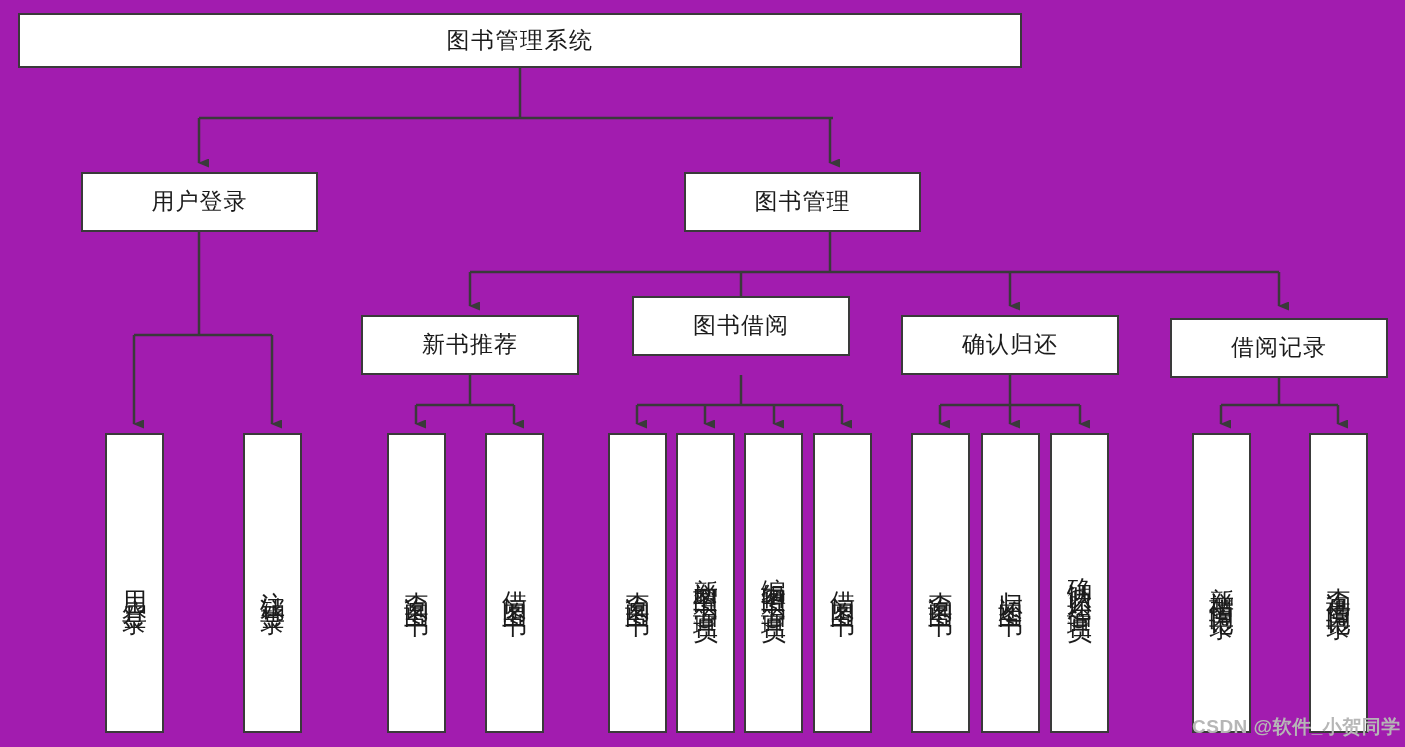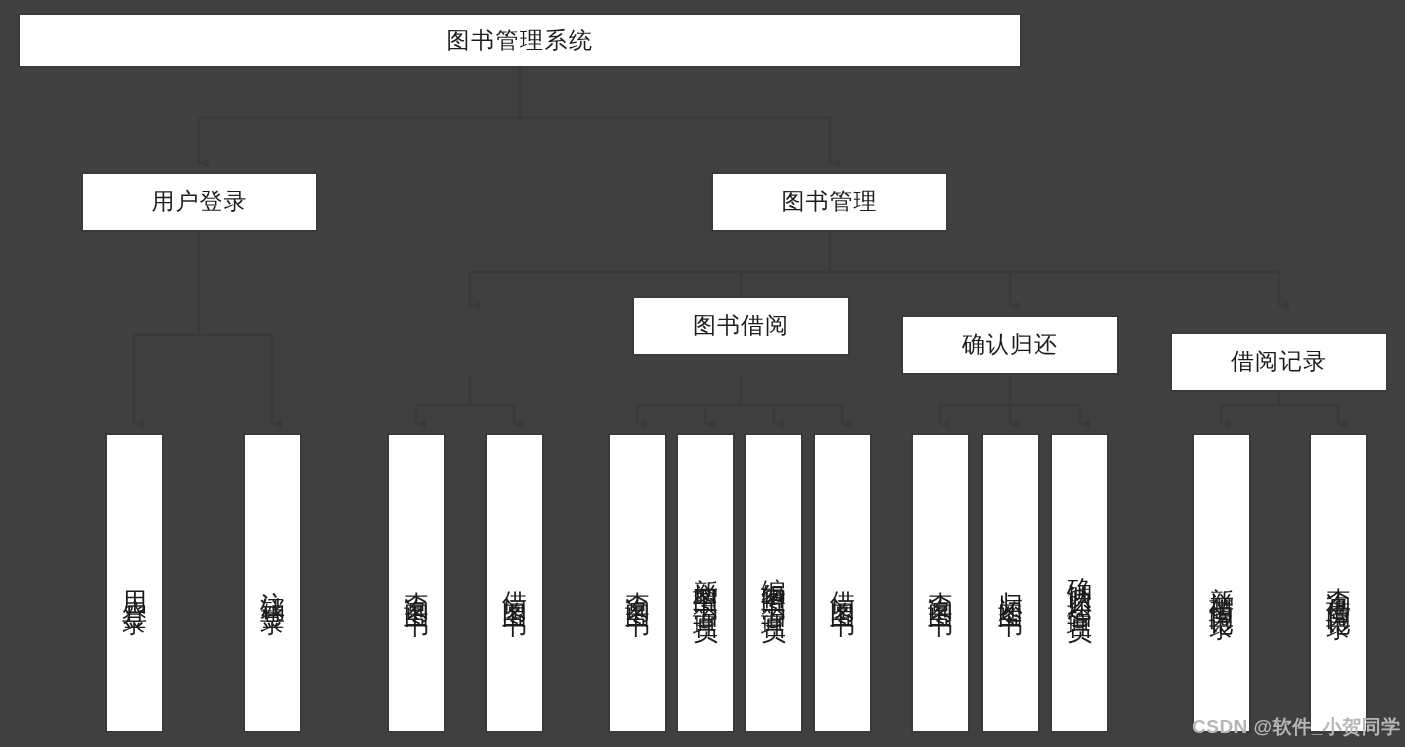--- a/index.html
+++ b/index.html
@@ -7,21 +7,21 @@
     padding: 0;
     background: #ffffff;
   }
   body {
     font-family: "Liberation Sans", "DejaVu Sans", sans-serif;
   }
   #canvas {
     position: relative;
     width: 1405px;
     height: 747px;
-    background: #404040;
+    background: #a21caf;
     overflow: hidden;
   }
   #wires {
     position: absolute;
     left: 0;
     top: 0;
     width: 1405px;
     height: 747px;
     pointer-events: none;
   }
@@ -120,31 +120,34 @@
     </g>
   </svg>
 
   <div class="node horiz root" style="left:18px; top:13px; width:1004px; height:55px;">
     <span>图书管理系统</span>
   </div>
 
   <div class="node horiz" style="left:81px; top:172px; width:237px; height:60px;">
     <span>用户登录</span>
   </div>
-  <div class="node horiz" style="left:711px; top:172px; width:237px; height:60px;">
+  <div class="node horiz" style="left:684px; top:172px; width:237px; height:60px;">
     <span>图书管理</span>
   </div>
 
+  <div class="node horiz" style="left:361px; top:315px; width:218px; height:60px;">
+    <span>新书推荐</span>
+  </div>
   <div class="node horiz" style="left:632px; top:296px; width:218px; height:60px;">
     <span>图书借阅</span>
   </div>
   <div class="node horiz" style="left:901px; top:315px; width:218px; height:60px;">
     <span>确认归还</span>
   </div>
-  <div class="node horiz" style="left:1170px; top:332px; width:218px; height:60px;">
+  <div class="node horiz" style="left:1170px; top:318px; width:218px; height:60px;">
     <span>借阅记录</span>
   </div>
 
   <div class="node vert" style="left:105px; top:433px; width:59px; height:300px;">
     <span>用户登录</span>
   </div>
   <div class="node vert" style="left:243px; top:433px; width:59px; height:300px;">
     <span>注销登录</span>
   </div>
   <div class="node vert" style="left:387px; top:433px; width:59px; height:300px;">

